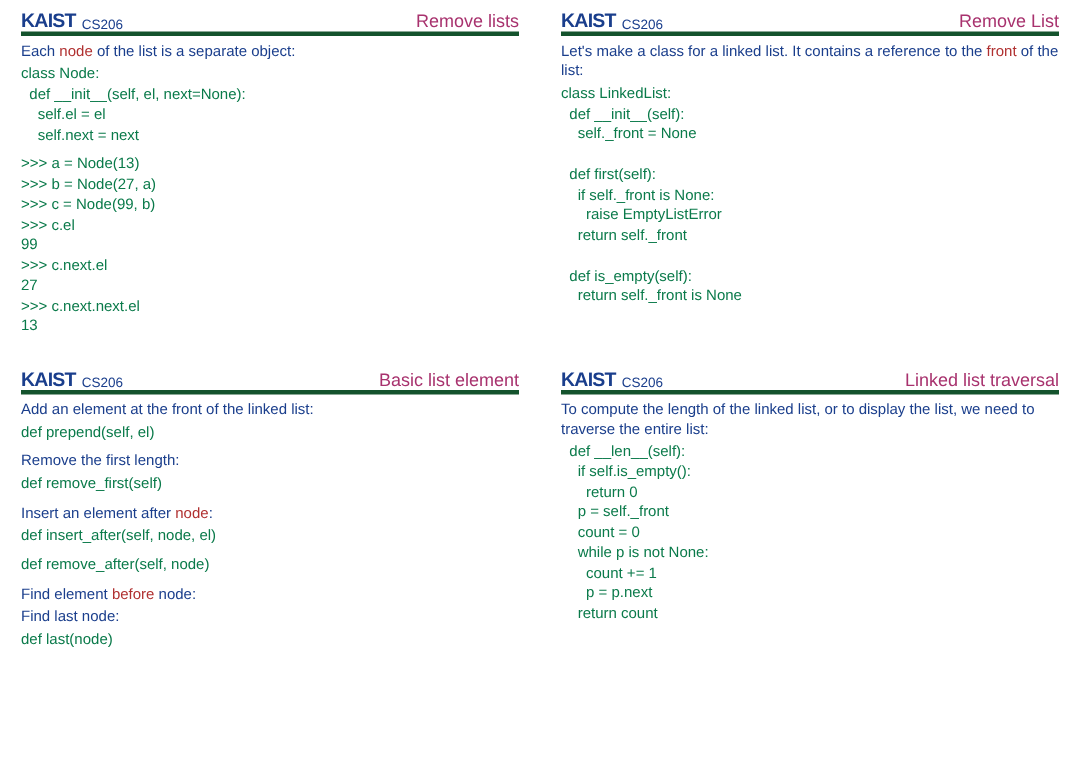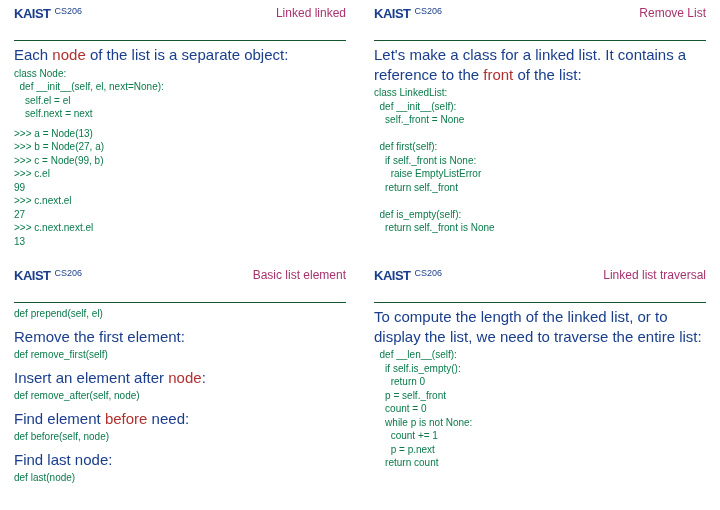--- a/index.html
+++ b/index.html
@@ -17,23 +17,23 @@
     grid-template-columns: 1fr 1fr;
     grid-template-rows: auto auto;
     width: 720px;
   }
   .slide {
     padding: 6px 14px 8px 14px;
     box-sizing: border-box;
   }
   .hdr {
     display: flex;
-    align-items: flex-start;
-    border-bottom: 1px solid #14532d;
-    padding-bottom: 19px;
+    align-items: flex-end;
+    border-bottom: 3px solid #14532d;
+    padding-bottom: 0;
     margin-bottom: 4px;
   }
   .logo {
     font-weight: 900;
     font-size: 13px;
     color: #1a3e8c;
     letter-spacing: -0.5px;
     font-family: Arial, sans-serif;
   }
   .course {
@@ -42,21 +42,21 @@
     margin-left: 4px;
   }
   .title {
     margin-left: auto;
     color: #a8326e;
     font-size: 12px;
   }
   .body p {
     margin: 2px 0 2px 0;
     color: #1a3e8c;
-    font-size: 15px;
+    font-size: 10px;
     line-height: 1.3;
   }
   .body .kw {
     color: #b03030;
   }
   pre {
     margin: 2px 0 6px 0;
     font-family: Liberation Sans, sans-serif;
     font-size: 10px;
     line-height: 1.35;
@@ -66,21 +66,21 @@
 </style>
 </head>
 <body>
 
 <div class="grid">
 
   <div class="slide">
     <div class="hdr">
       <span class="logo">KAIST</span>
       <span class="course">CS206</span>
-      <span class="title">Linked linked</span>
+      <span class="title">Remove lists</span>
     </div>
     <div class="body">
       <p>
         <span>Each </span><span class="kw">node</span><span> of the list is a separate object:</span>
       </p>
       <pre>class Node:
   def __init__(self, el, next=None):
     self.el = el
     self.next = next</pre>
       <pre>&gt;&gt;&gt; a = Node(13)
@@ -119,27 +119,28 @@
     </div>
   </div>
 
   <div class="slide">
     <div class="hdr">
       <span class="logo">KAIST</span>
       <span class="course">CS206</span>
       <span class="title">Basic list element</span>
     </div>
     <div class="body" id="methods-body">
+    <p><span>Add an element at the front of the linked list:</span></p>
         <pre>def prepend(self, el)</pre>
-        <p><span>Remove the first element:</span></p>
+        <p><span>Remove the first length:</span></p>
         <pre>def remove_first(self)</pre>
         <p><span>Insert an element after </span><span class="kw">node</span><span>:</span></p>
+        <pre>def insert_after(self, node, el)</pre>
         <pre>def remove_after(self, node)</pre>
-        <p><span>Find element </span><span class="kw">before</span><span> need:</span></p>
-        <pre>def before(self, node)</pre>
+        <p><span>Find element </span><span class="kw">before</span><span> node:</span></p>
         <p><span>Find last node:</span></p>
         <pre>def last(node)</pre>
       </div>
   </div>
 
   <div class="slide">
     <div class="hdr">
       <span class="logo">KAIST</span>
       <span class="course">CS206</span>
       <span class="title">Linked list traversal</span>

